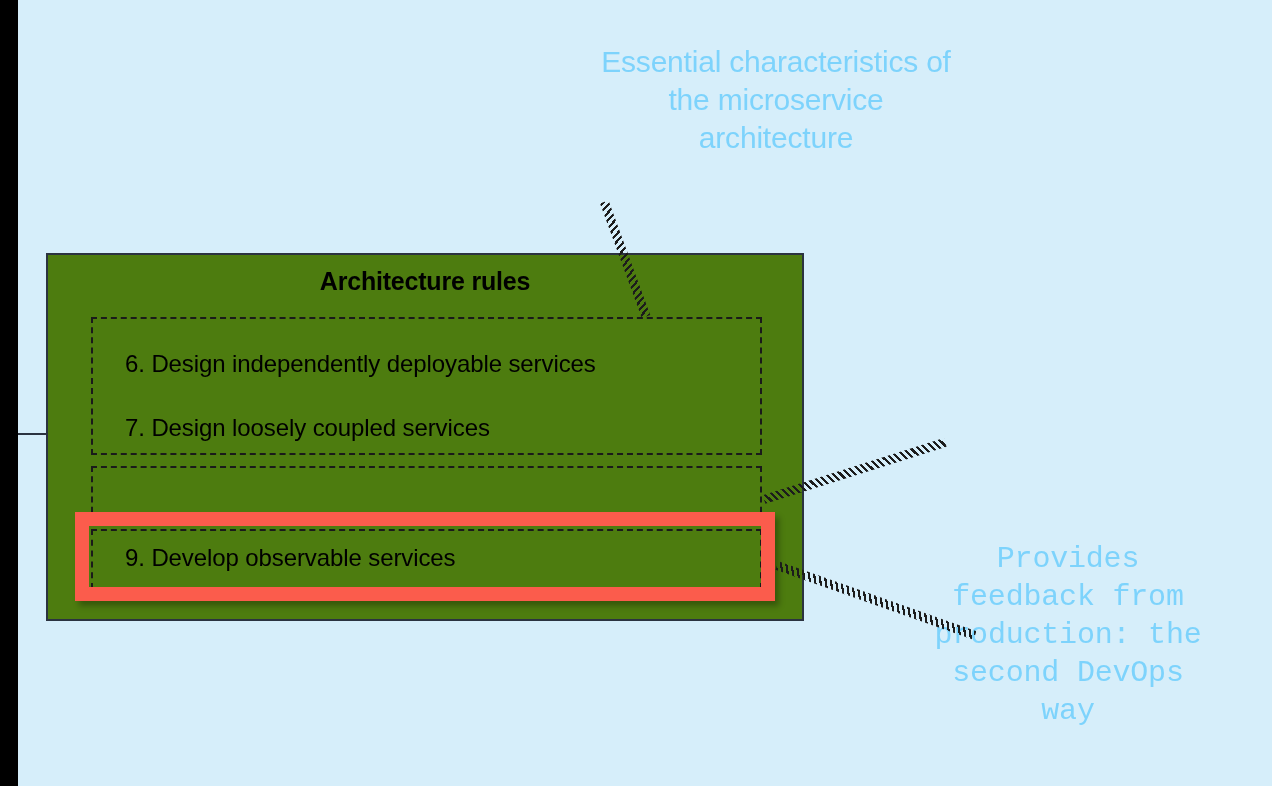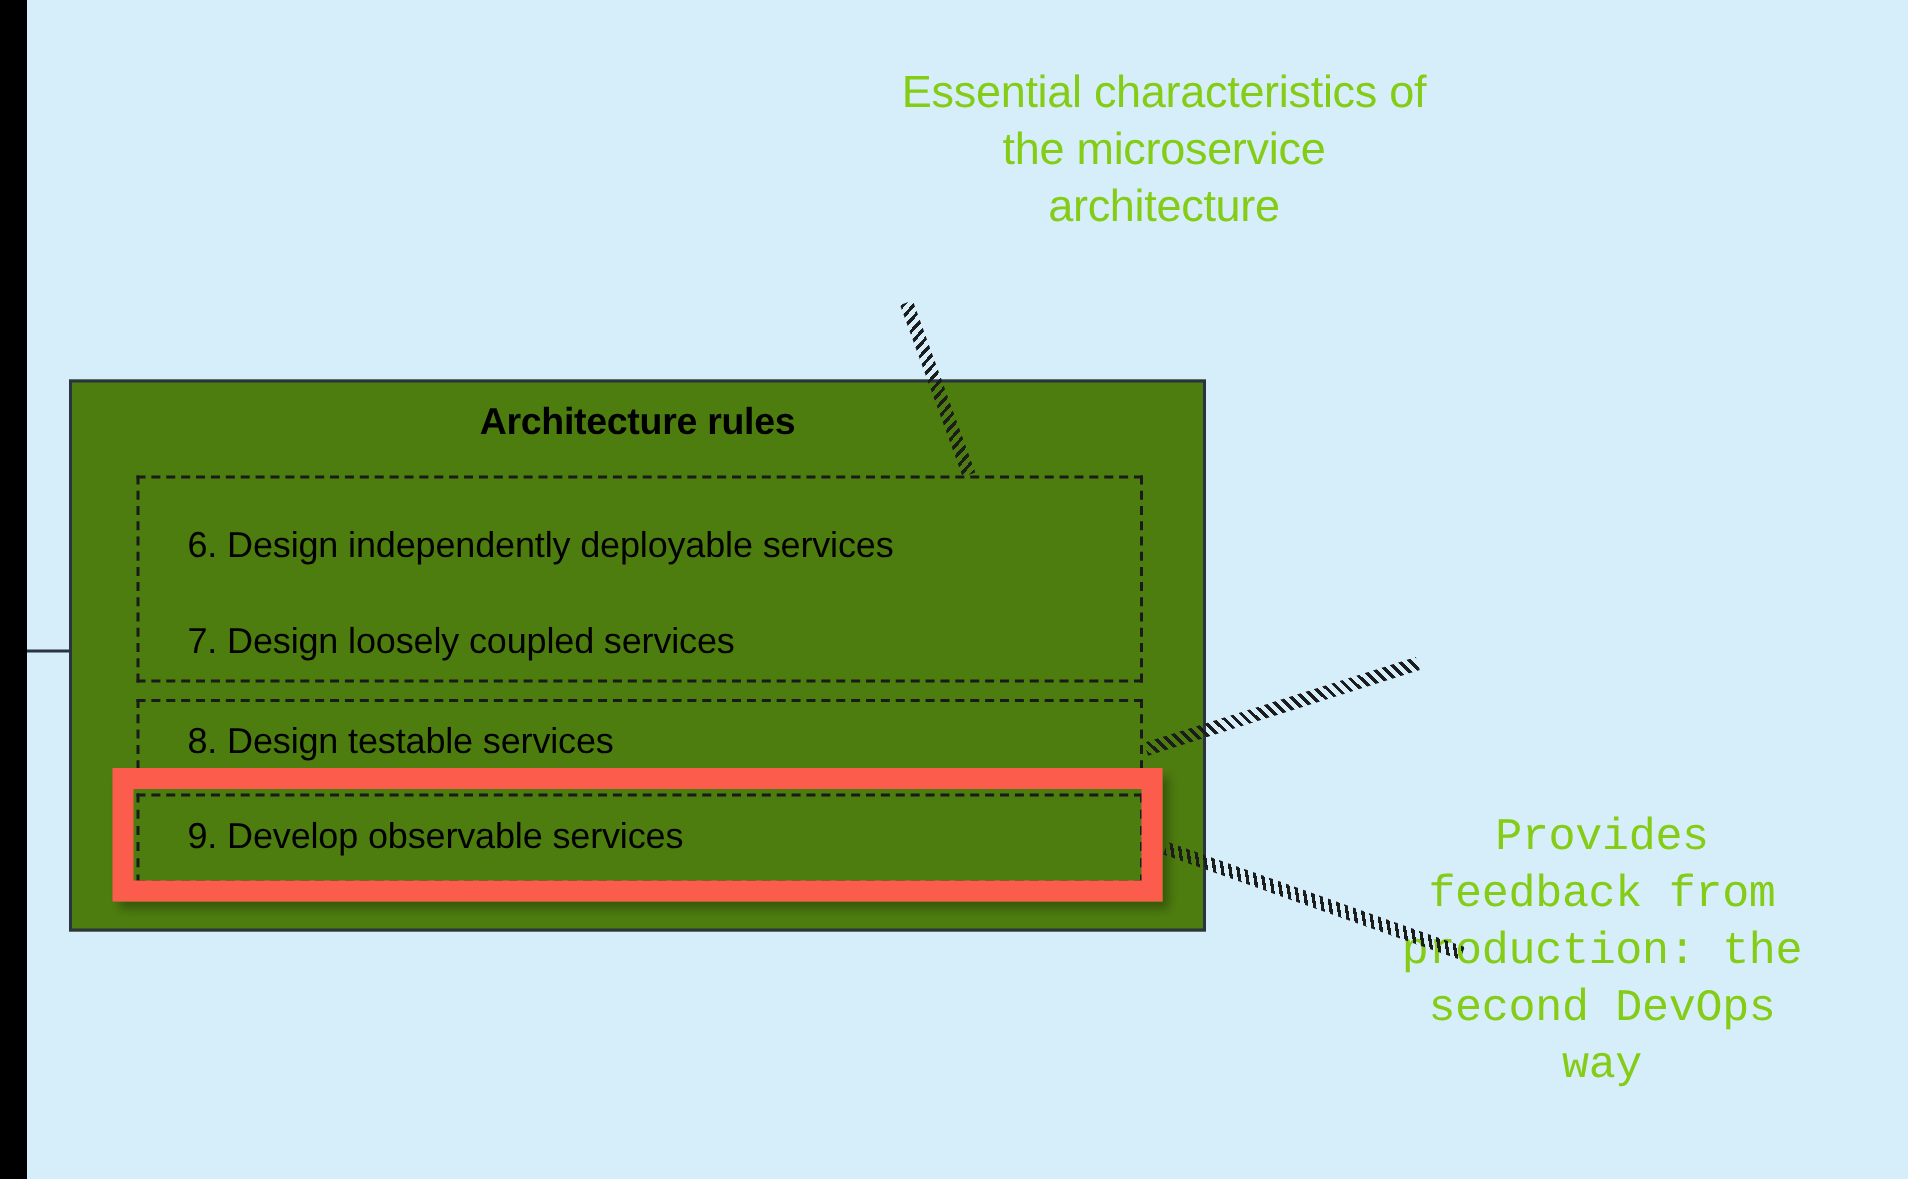--- a/index.html
+++ b/index.html
@@ -132,21 +132,21 @@
     left: 777px;
     top: 561px;
     width: 210px;
     transform: rotate(19.5deg);
   }
 
   
   .callout {
     position: absolute;
     text-align: center;
-    color: #84cc16;
+    color: #7dd3fc;
     font-size: 30px;
     line-height: 38px;
     letter-spacing: -0.2px;
   }
   .callout-essential { left: 600px; top: 43px; width: 352px; }
   .callout-enables   { left: 950px; top: 386px; width: 312px; }
   .callout-provides  { left: 928px; top: 540px; width: 280px; font-family: Liberation Mono, monospace; }
 </style>
 </head>
 <body>
@@ -162,21 +162,20 @@
     <div class="rules-title">Architecture rules</div>
 
     <div class="dashed-group group-a"></div>
     <div class="dashed-group group-b"></div>
     <div class="dashed-group group-c"></div>
 
     <div class="rule-text rule-6">6. Design independently deployable services</div>
 
     <div class="rule-text rule-7">7. Design loosely coupled services</div>
 
-    <div class="rule-text rule-8">8. Design testable services</div>
 
     <div class="rule-text rule-9">9. Develop observable services</div>
 
   </div>
 
   <div class="highlight-box"></div>
 
   <div class="leader leader-top"></div>
   <div class="leader leader-mid"></div>
   <div class="leader leader-bottom"></div>

